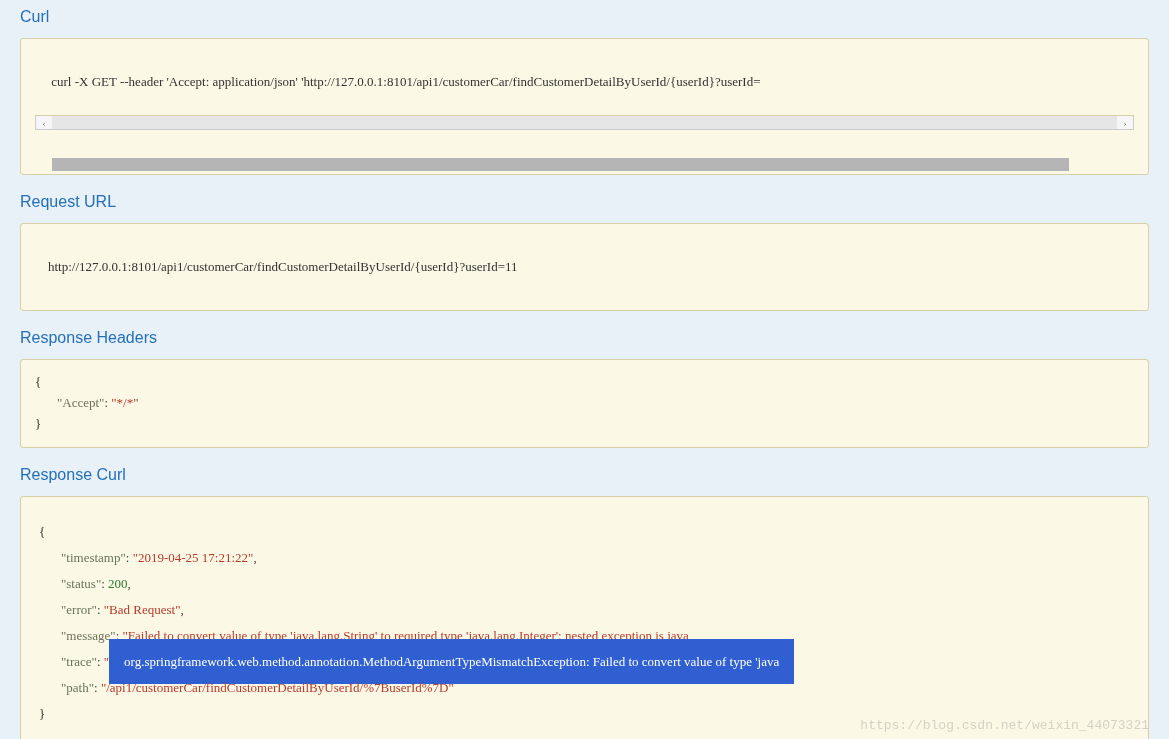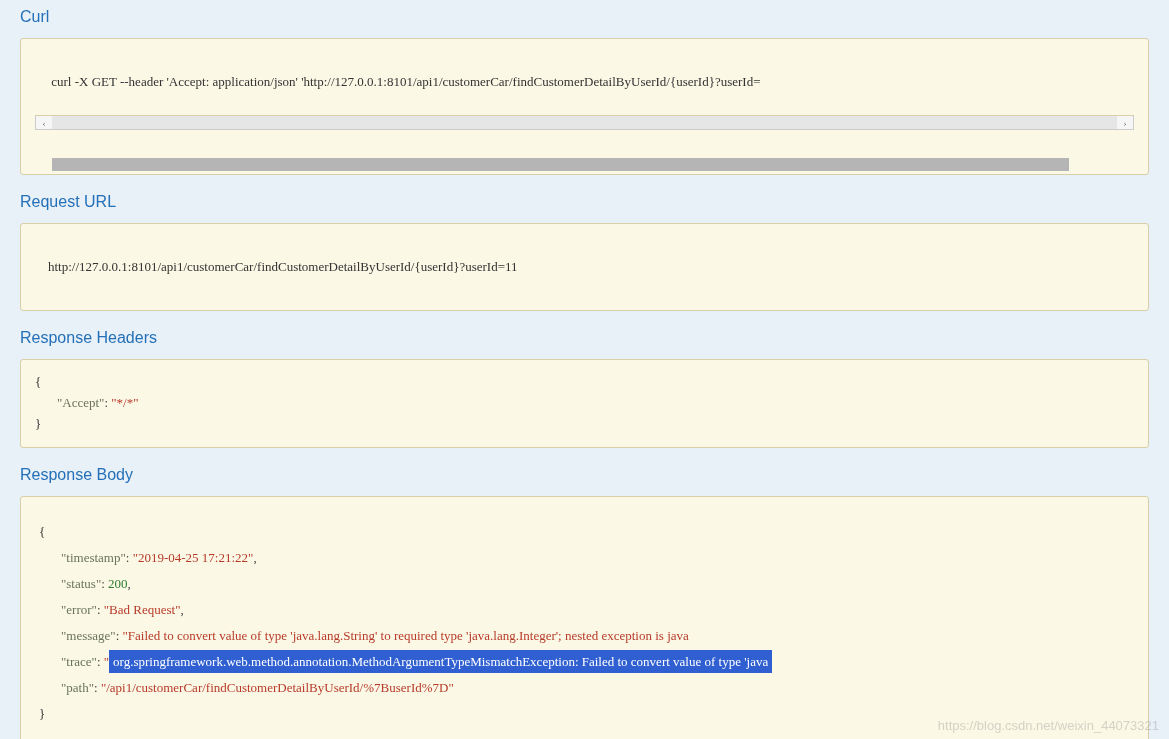--- a/index.html
+++ b/index.html
@@ -65,30 +65,30 @@
       background: #b5b5b5;
     }
     .json-indent1 { padding-left: 22px; }
     .k { color: #6a745a; }
     .s { color: #b83b2a; }
     .n { color: #2c7a2c; }
     .punc { color: #444; }
     .hilite {
       background: #2f5fd0;
       color: #fff;
-      padding: 4px;
+      padding: 15px;
     }
     .watermark {
       position: fixed;
-      right: 10px;
+      right: 20px;
       bottom: 6px;
       color: rgba(130,130,130,0.32);
       font-size: 13px;
       pointer-events: none;
-      font-family: Liberation Sans, sans-serif;
+      font-family: Liberation Mono, monospace;
     }
   </style>
 </head>
 <body>
 
 <div class="section">
   <div class="section-title">Curl</div>
   <div class="code-box scrollable">
     <span> curl -X GET --header 'Accept: application/json' 'http://127.0.0.1:8101/api1/customerCar/findCustomerDetailByUserId/{userId}?userId=</span>
     <div class="scrollbar">
@@ -109,21 +109,21 @@
 </div>
 
 <div class="section">
   <div class="section-title">Response Headers</div>
   <div class="code-box"><span>{</span>
 <span class="json-indent1"><span class="k">"Accept"</span><span class="punc">: </span><span class="s">"*/*"</span></span>
 <span>}</span></div>
 </div>
 
 <div class="section">
-  <div class="section-title">Response Body</div>
+  <div class="section-title">Response Curl</div>
   <div class="code-box scrollable" style="padding:22px 18px 4px 18px; line-height:2.0;"><span>{</span>
 <span class="json-indent1"><span class="k">"timestamp"</span><span class="punc">: </span><span class="s">"2019-04-25 17:21:22"</span><span class="punc">,</span></span>
 <span class="json-indent1"><span class="k">"status"</span><span class="punc">: </span><span class="n">200</span><span class="punc">,</span></span>
 <span class="json-indent1"><span class="k">"error"</span><span class="punc">: </span><span class="s">"Bad Request"</span><span class="punc">,</span></span>
 <span class="json-indent1"><span class="k">"message"</span><span class="punc">: </span><span class="s">"Failed to convert value of type 'java.lang.String' to required type 'java.lang.Integer'; nested exception is java</span></span>
 <span class="json-indent1"><span class="k">"trace"</span><span class="punc">: </span><span class="s">"</span><span class="hilite">org.springframework.web.method.annotation.MethodArgumentTypeMismatchException: Failed to convert value of type 'java</span></span>
 <span class="json-indent1"><span class="k">"path"</span><span class="punc">: </span><span class="s">"/api1/customerCar/findCustomerDetailByUserId/%7BuserId%7D"</span></span>
 <span>}</span>
     
   </div>

